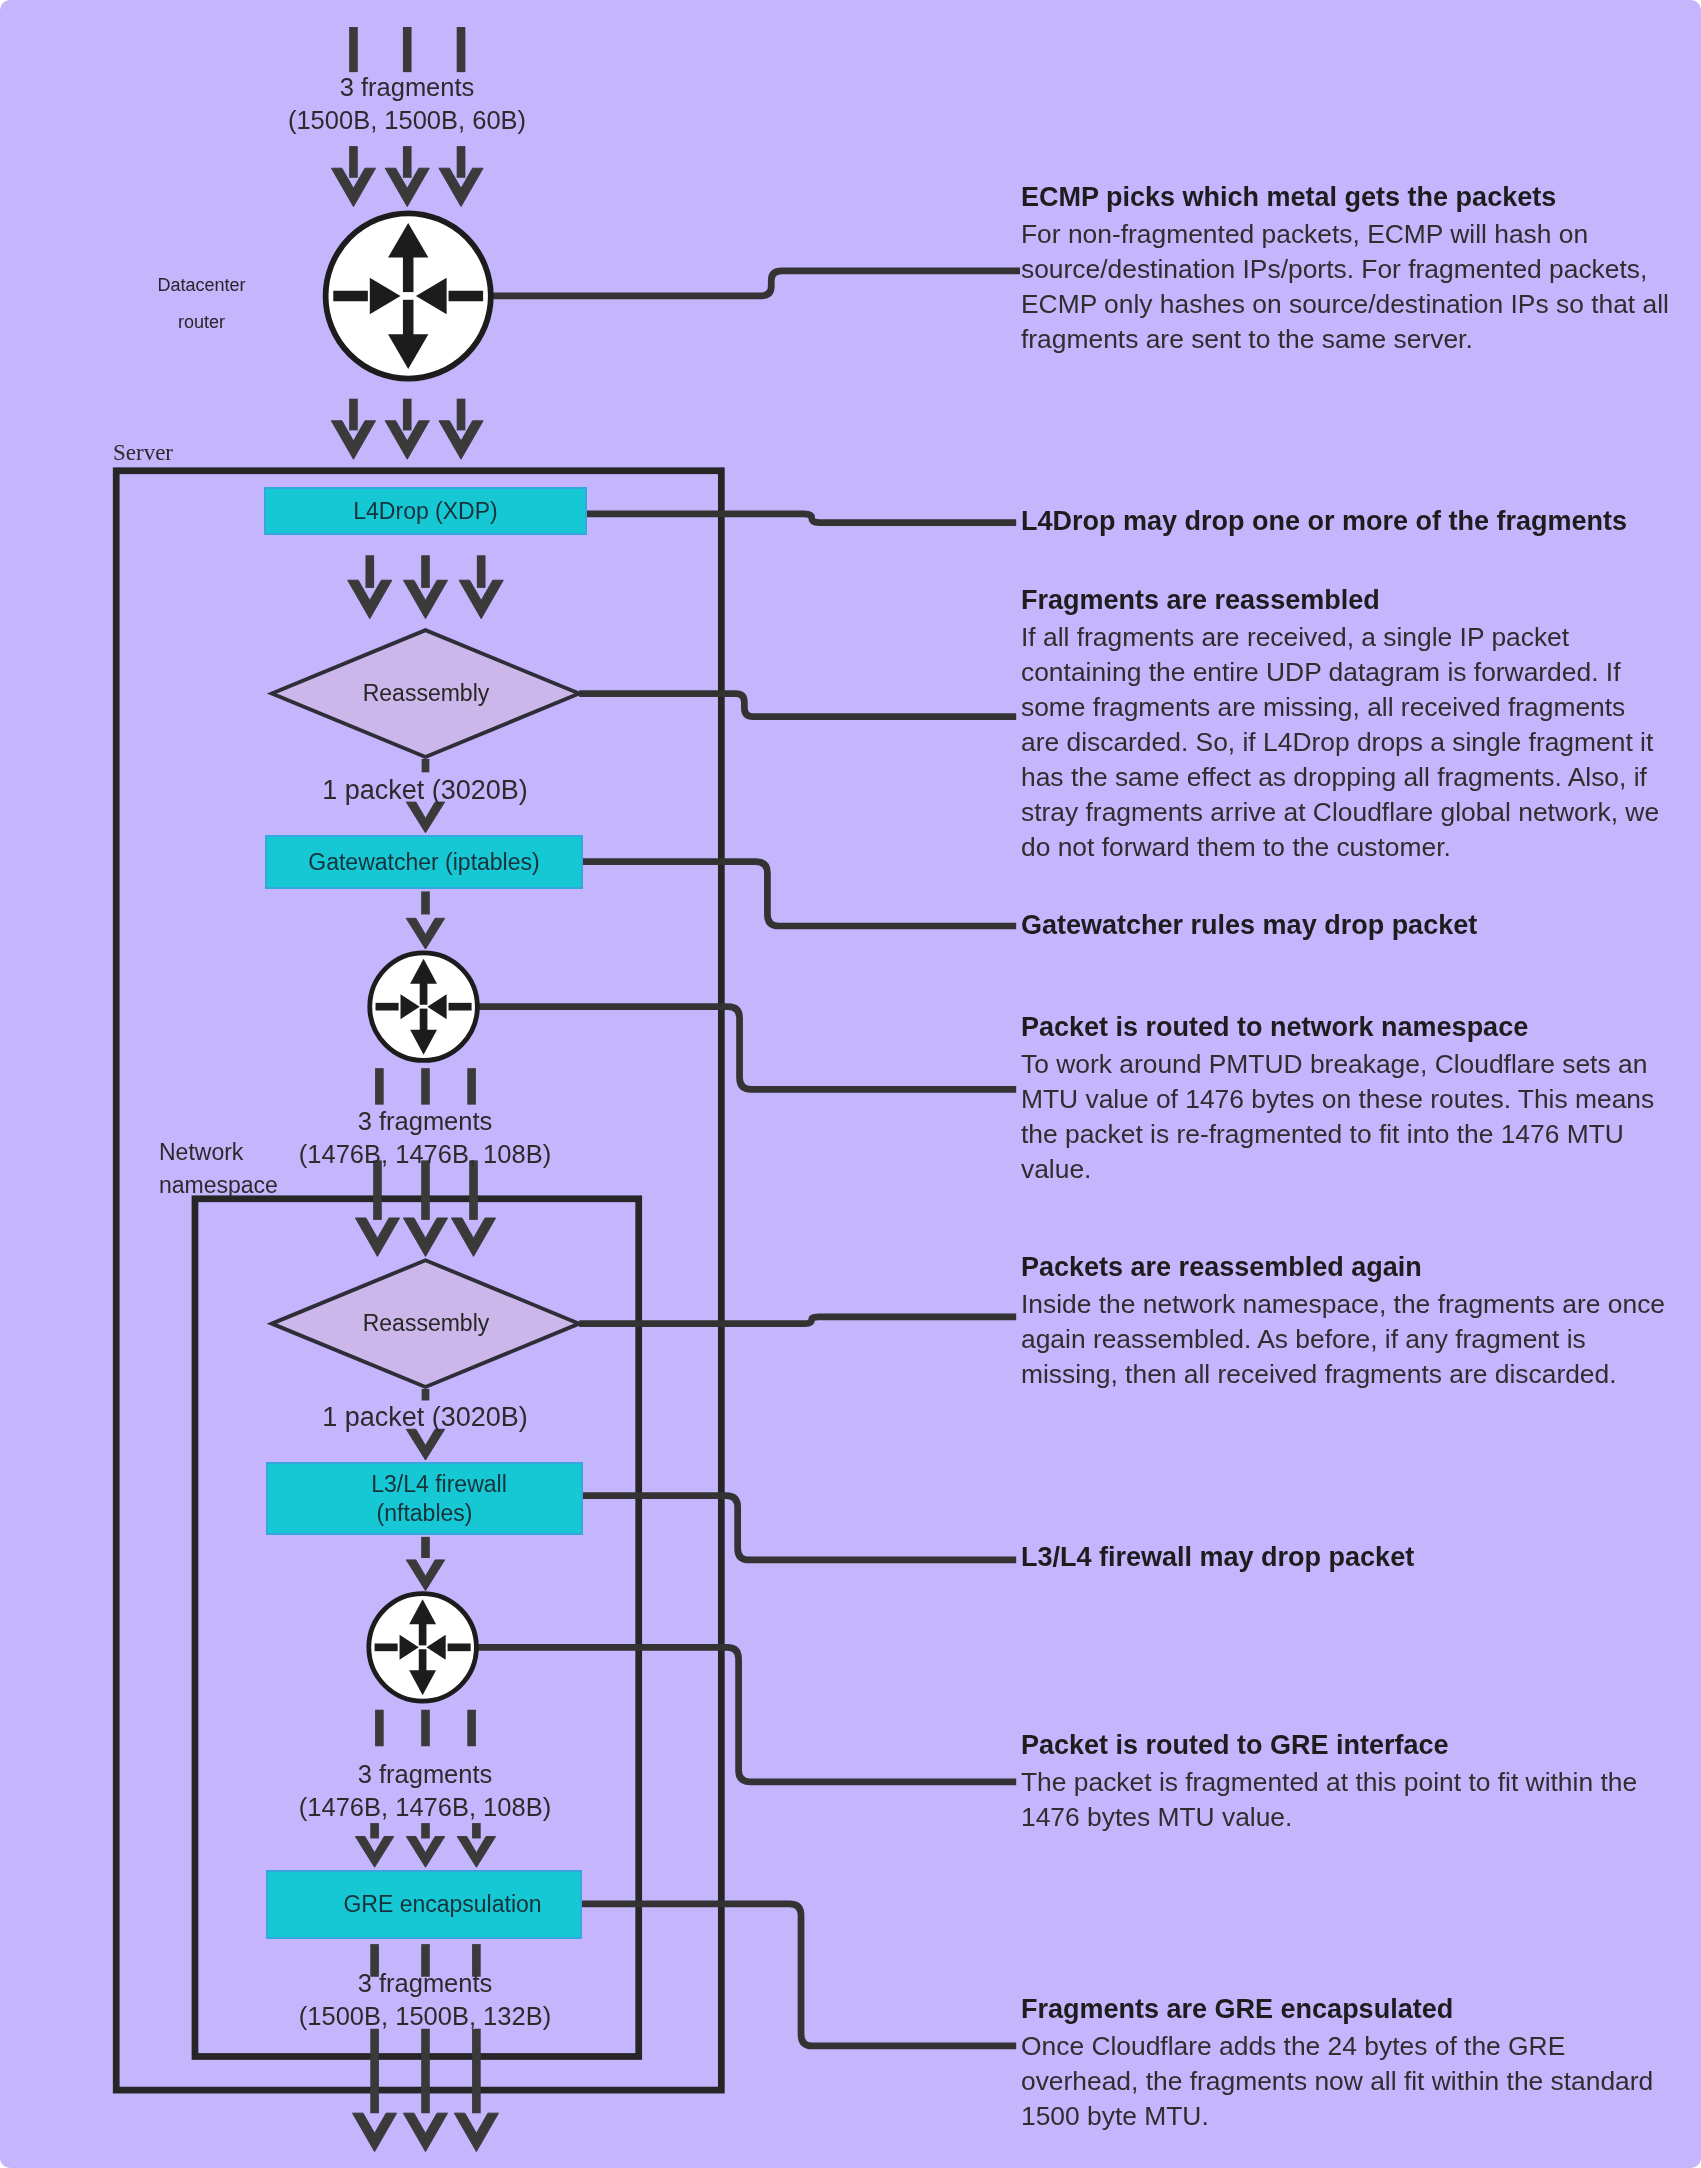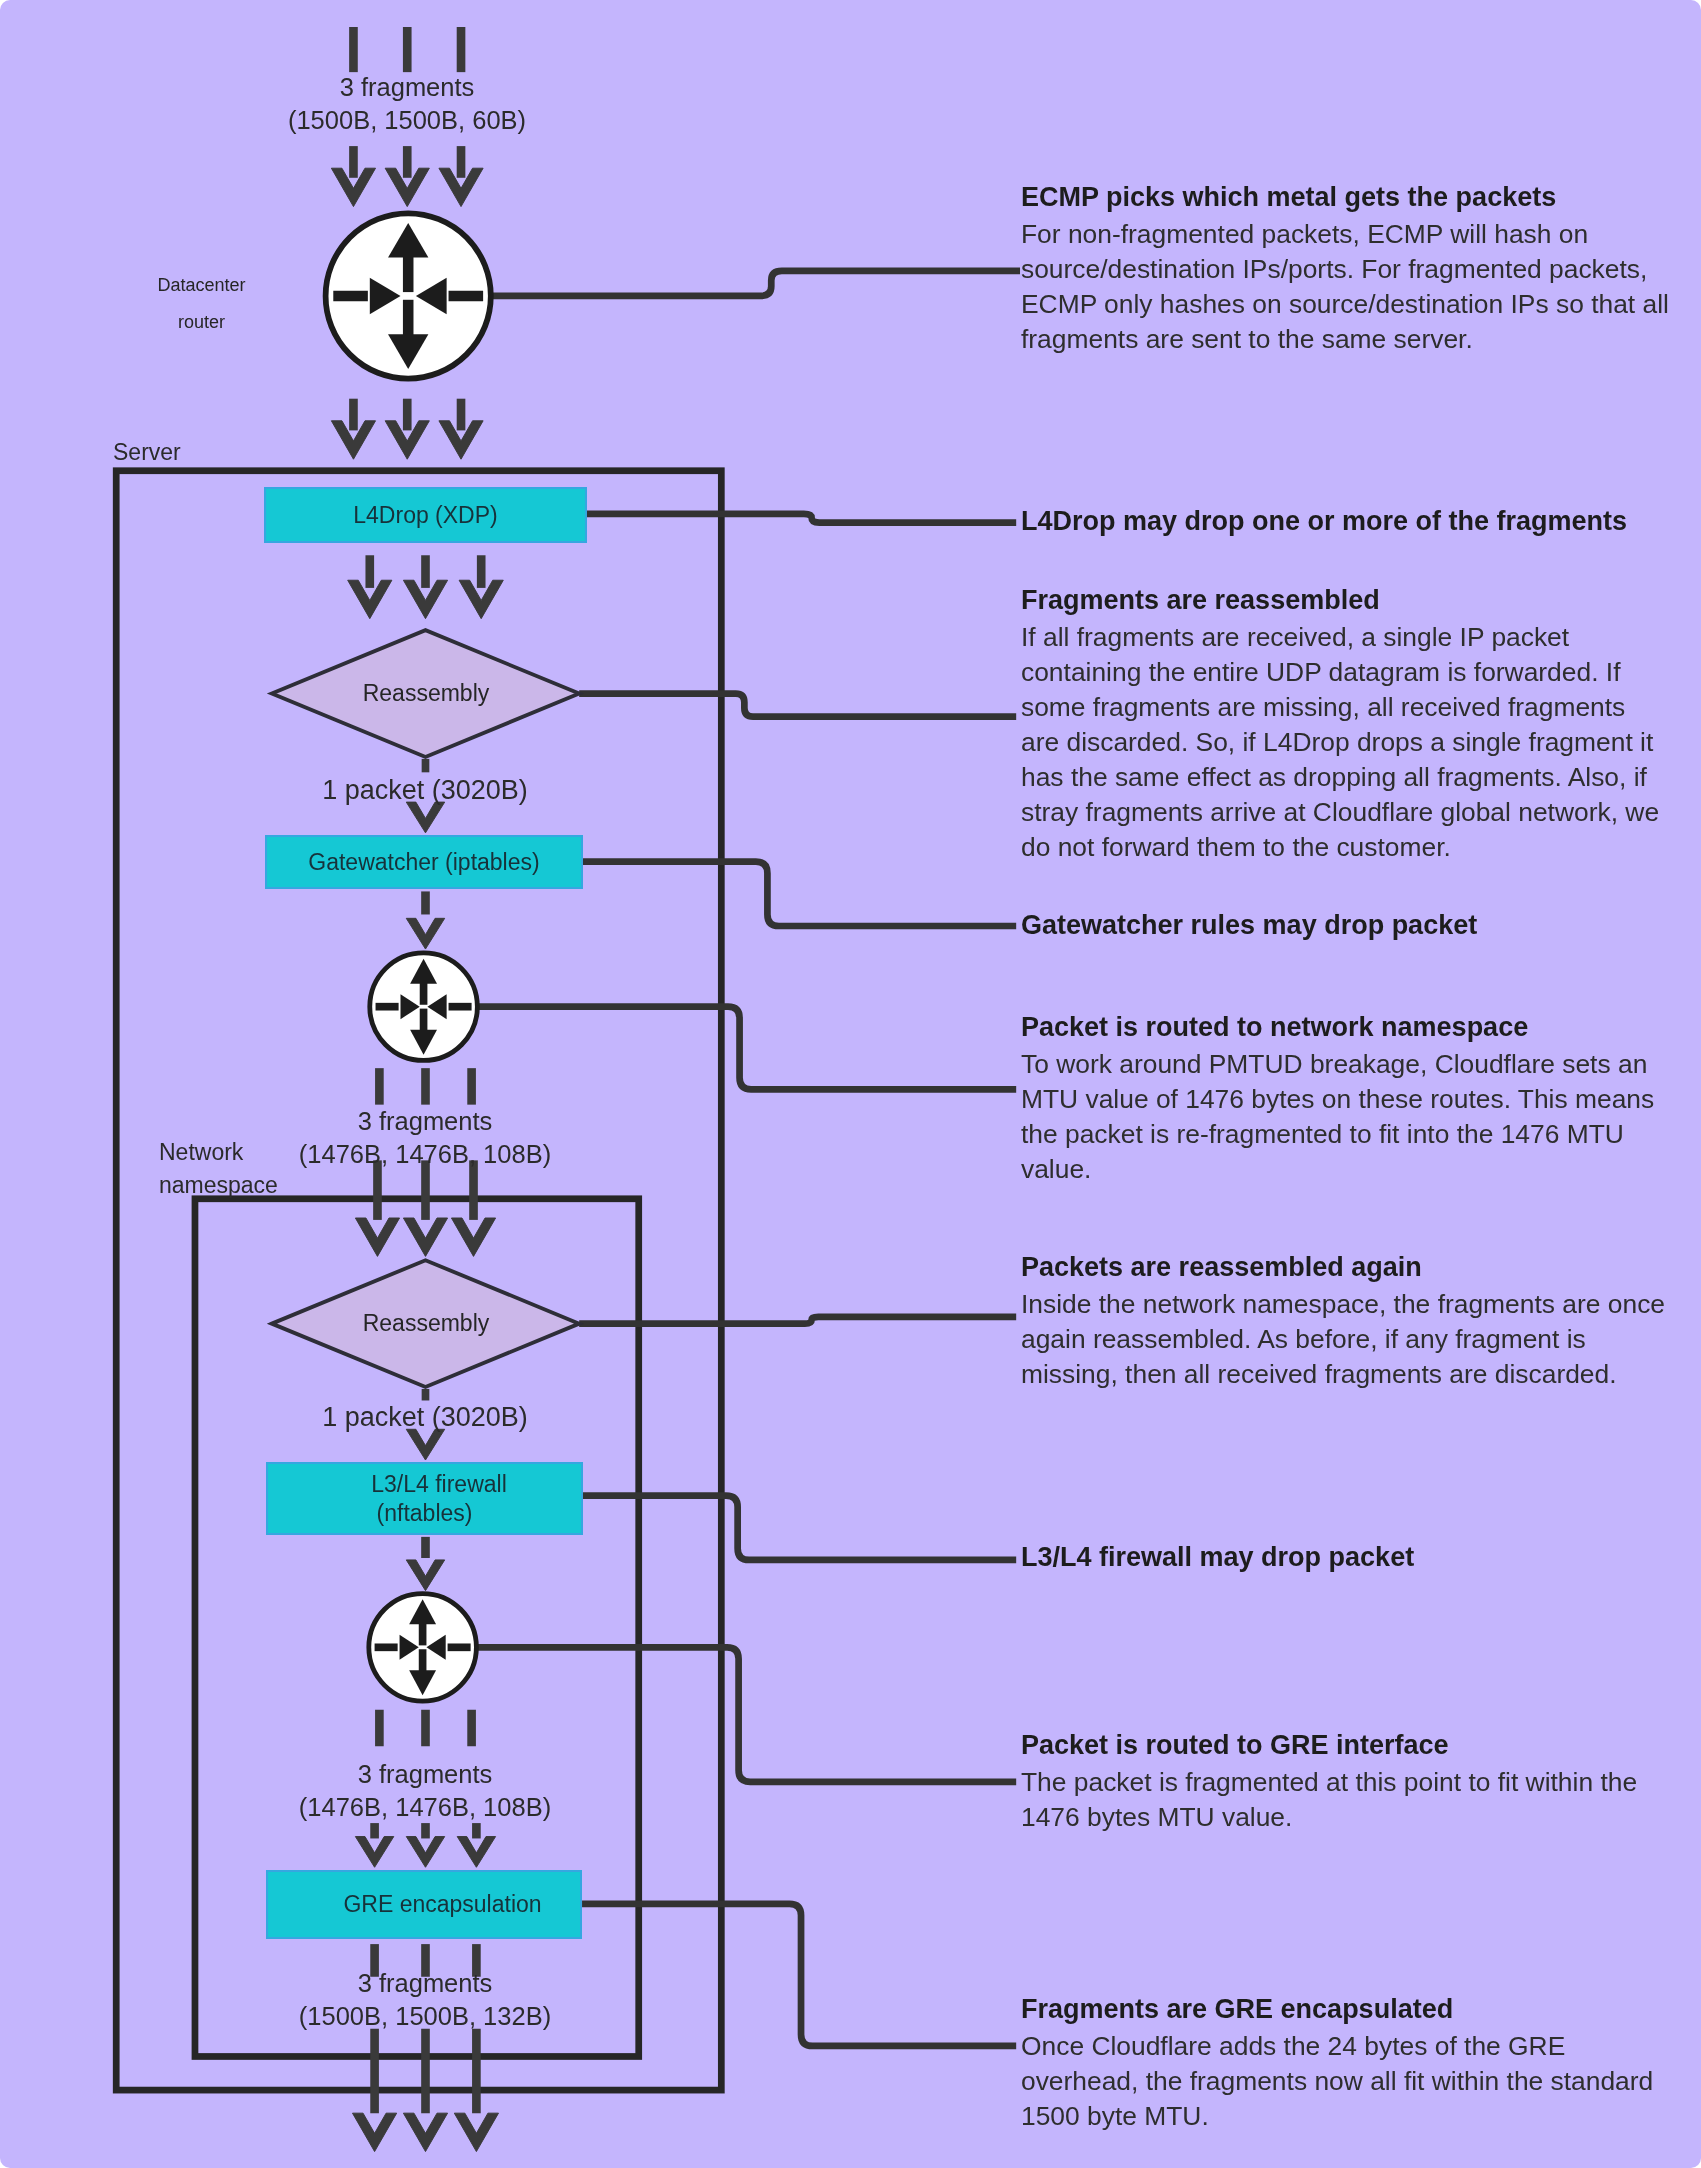--- a/index.html
+++ b/index.html
@@ -183,23 +183,23 @@
   <div class="lbl frag" style="left:215px;top:71px;width:384px;">
     <div>3 fragments</div>
     <div>(1500B, 1500B, 60B)</div>
   </div>
 
   <div class="lbl" style="left:96px;top:267px;width:211px;font-size:18px;line-height:37px;">
     <div>Datacenter</div>
     <div>router</div>
   </div>
 
-  <div class="lbl boxlabel" style="left:113px;top:436px;width:192px;">Server</div>
-
-  <div class="node" style="left:264px;top:487px;width:323px;height:56px;align-items:center;">
+  <div class="lbl boxlabel" style="left:113px;top:436px;width:192px;font-family:Liberation Serif, serif;">Server</div>
+
+  <div class="node" style="left:264px;top:487px;width:323px;height:48px;align-items:center;">
     <span>L4Drop (XDP)</span>
   </div>
 
   <div class="lbl" style="left:330px;top:680px;width:192px;font-size:23px;">Reassembly</div>
 
   <div class="lbl packet" style="left:233px;top:774px;width:384px;">1 packet (3020B)</div>
 
   <div class="node" style="left:265px;top:835px;width:318px;height:54px;align-items:center;">
     <span>Gatewatcher (iptables)</span>
   </div>

